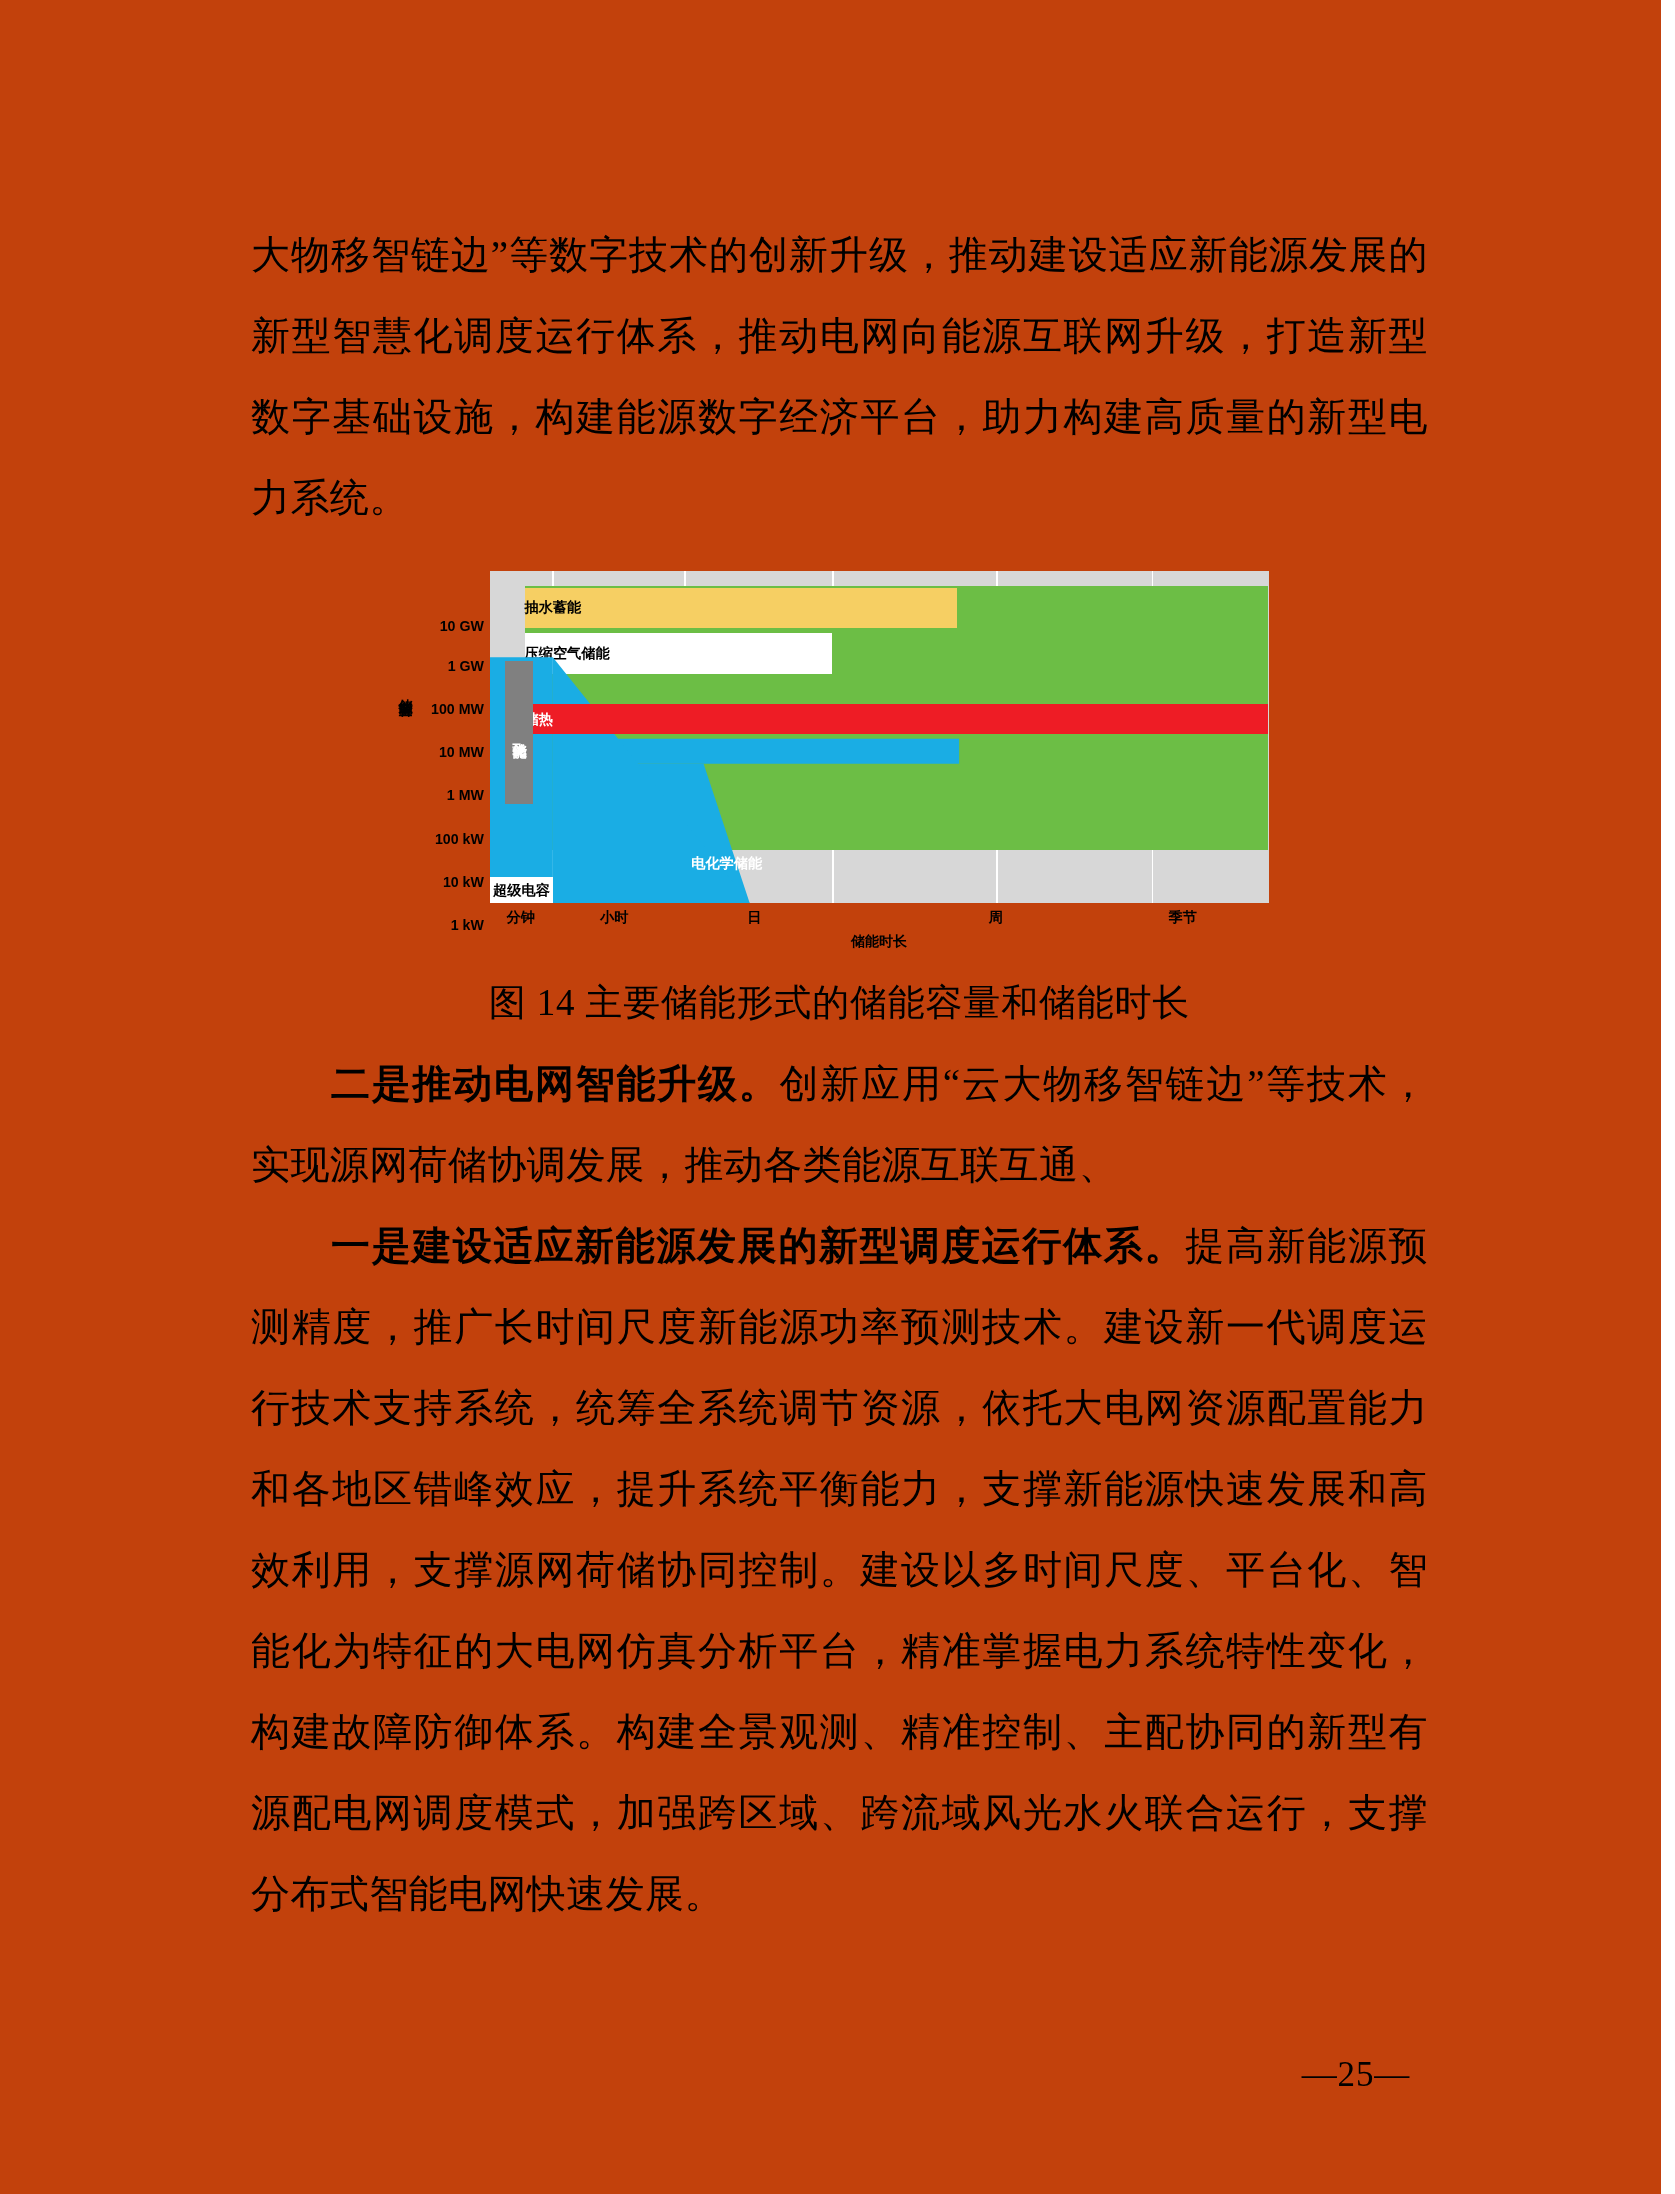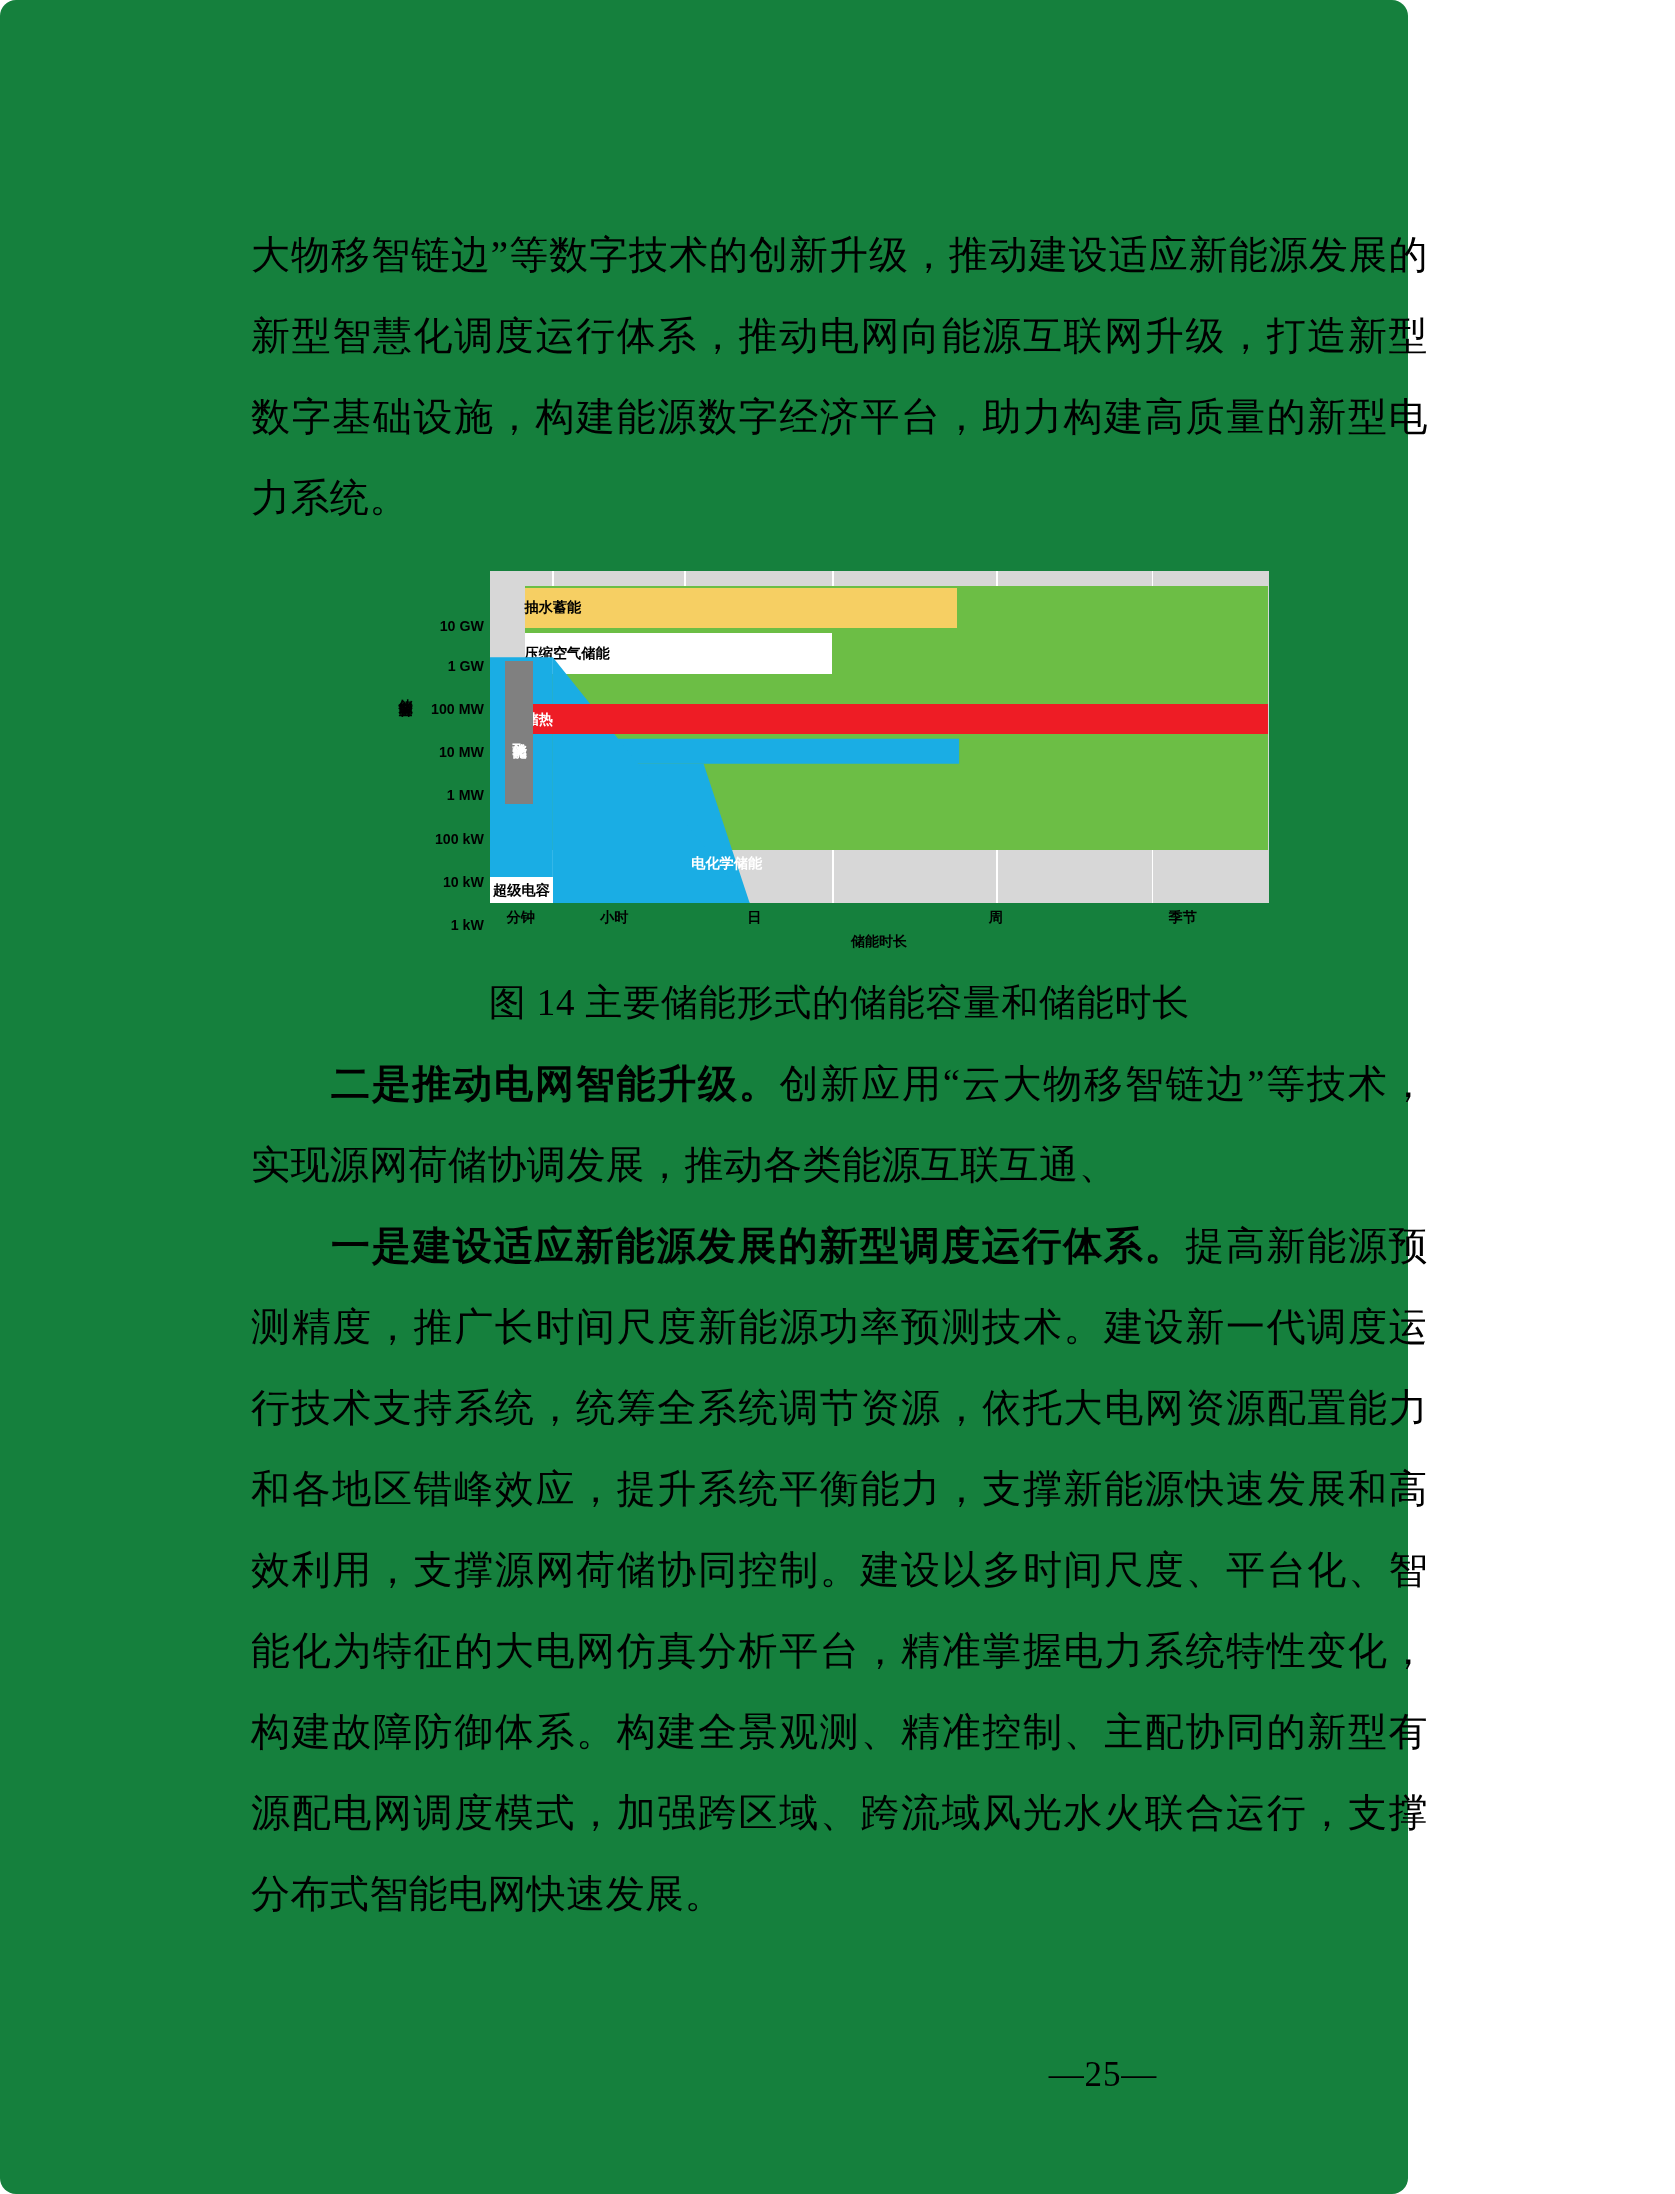--- a/index.html
+++ b/index.html
@@ -11,24 +11,23 @@
     width: 1676px;
     height: 2194px;
     font-family: "Liberation Serif", serif;
     color: #000000;
     position: relative;
     overflow: hidden;
   }
   .page {
     position: absolute;
     left: 0; top: 0;
-    width: 1408px;
+    width: 1661px;
     height: 2194px;
-    background: #15803d;
-    border-radius: 16px;
+    background: #c2410c;
   }
   .content {
     position: absolute;
     left: 251px;
     top: 214px;
     width: 1177px;
   }
   p.body-text {
     font-size: 39px;
     line-height: 81px;

